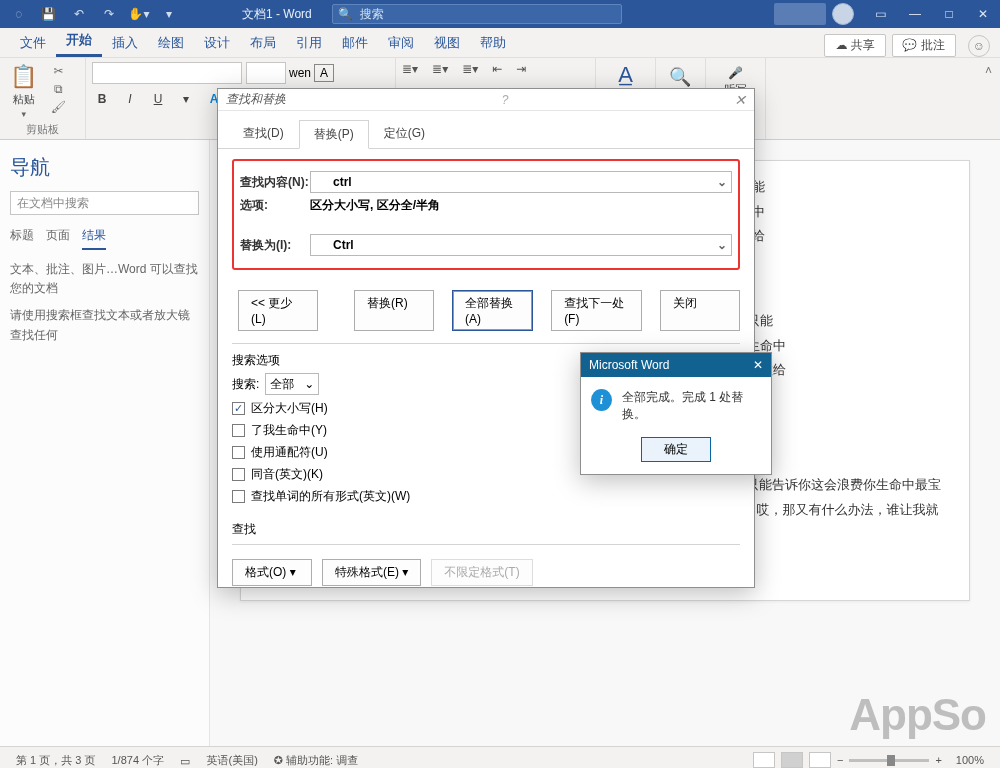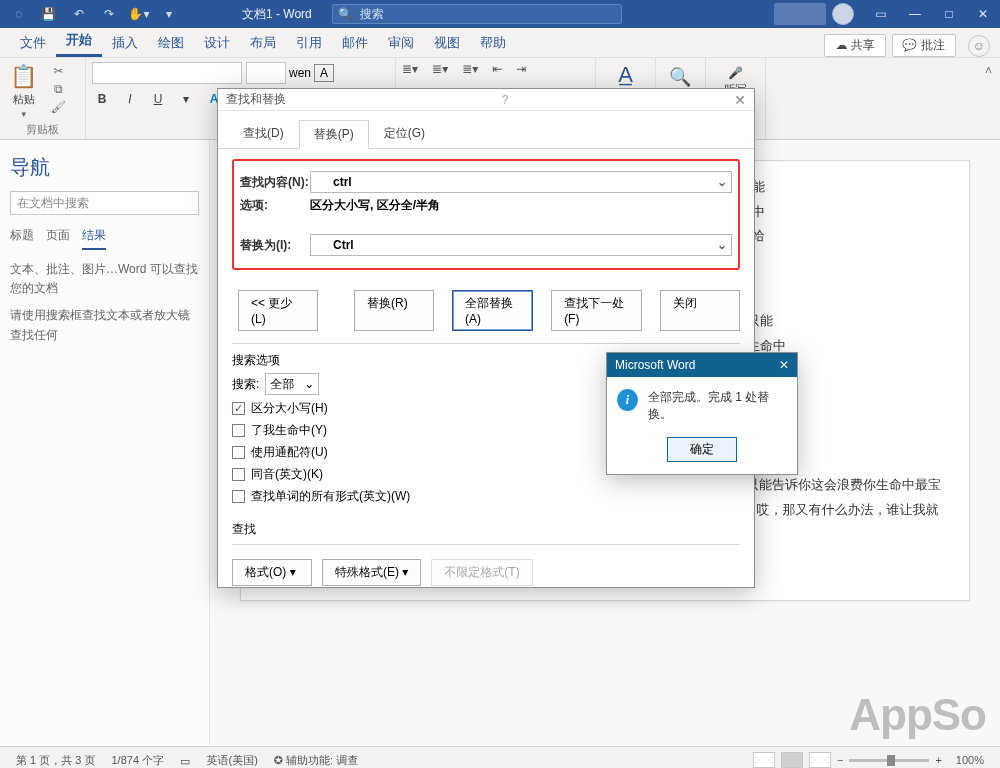--- a/index.html
+++ b/index.html
@@ -54,21 +54,21 @@
   
   .statusbar { position:absolute; bottom:0; left:0; right:0; height:22px; background:#f3f2f1; border-top:1px solid #d6d4d2; display:flex; align-items:flex-end; font-size:11px; color:#555; padding:0 8px;}
   .statusbar .cell { padding:0 8px;}
   .statusbar .right { margin-left:auto; display:flex; align-items:center; gap:6px;}
   .view-btn { width:22px; height:16px; border:1px solid #c8c6c4; background:#fff;}
   .view-btn.active{ background:#d0d0d0;}
   .zoom-slider { width:80px; height:3px; background:#bfbfbf; position:relative;}
   .zoom-slider .thumb { position:absolute; top:-4px; left:38px; width:8px; height:11px; background:#888;}
   
   .dialog { position:absolute; background:#fff; border:1px solid #8f8f8f; box-shadow:0 6px 24px rgba(0,0,0,0.25); }
-  .dlg-title { height:22px; display:flex; align-items:center; padding:0 8px; font-size:12px; color:#555; border-bottom:1px solid #e5e5e5;}
+  .dlg-title { height:22px; display:flex; align-items:center; padding:0 8px; font-size:12px; color:#555; border-bottom:1px solid #e5e5e5;font-style:italic;}
   .dlg-title .x { margin-left:auto; color:#888; font-size:14px;}
   .dlg-title .q { margin-left:auto; margin-right:10px; color:#aaa;}
   .fr-dialog { top:88px; left:217px; width:538px; height:500px;}
   .fr-tabs { display:flex; padding:8px 10px 0; border-bottom:1px solid #d4d4d4;}
   .fr-tab { padding:5px 14px; border:1px solid transparent; font-size:12px; color:#444;}
   .fr-tab.active { border:1px solid #d4d4d4; border-bottom:1px solid #fff; background:#fff; position:relative; top:1px;}
   .fr-body { padding:10px 14px;}
   .redbox { border:2px solid #e33; border-radius:3px; padding:6px 6px 8px; }
   .fld-row { display:flex; align-items:center; margin:4px 0;font-weight:bold;}
   .fld-row label { width:70px; font-size:12px; color:#333;}
@@ -82,21 +82,21 @@
   .so-title { font-size:12px; margin:4px 0;}
   .so-row { display:flex; align-items:center; gap:6px; margin:4px 0;}
   .so-select { border:1px solid #b9b9b9; height:22px; width:54px; display:flex; align-items:center; justify-content:space-between; padding:0 4px; font-size:12px; background:#fff;}
   .chk { display:flex; align-items:center; gap:6px; font-size:12px; margin:5px 0;}
   .chk .box { width:13px; height:13px; border:1px solid #7a7a7a; display:inline-flex; align-items:center; justify-content:center; color:#2b579a; font-size:11px; background:#fff;}
   .chk .box.checked::after { content:"✓"; line-height:1;}
   .find-label { font-size:12px; margin:16px 0 6px;}
   .stub-col { position:absolute; display:flex; flex-direction:column; gap:6px;}
   .stub { width:14px; height:13px; border:1px solid #7a7a7a; background:#fff;}
   
-  .msgbox { top:352px; left:606px; width:192px;}
+  .msgbox { top:352px; left:580px; width:192px;}
   .msg-title { background:#116291; color:#fff; height:24px; display:flex; align-items:center; padding:0 8px; font-size:12px;}
   .msg-title .mx { margin-left:auto;}
   .msg-body { padding:12px 10px 10px; display:flex; gap:10px; font-size:12px; color:#333;}
   .info-ic { width:22px; height:22px; border-radius:50%; background:#1e90d6; color:#fff; display:flex; align-items:center; justify-content:center; font-weight:bold; font-family:"Times New Roman"; font-style:italic;}
   .msg-btns { display:flex; justify-content:center; padding:4px 0 12px;}
   .msg-btn { border:1px solid #0a64a4; background:#eaf3fb; padding:3px 22px; font-size:12px;}
   
   .watermark { position:absolute; right:14px; bottom:28px; font-size:44px; font-weight:600; color:rgba(120,120,120,0.45); letter-spacing:-1px; font-family:"Segoe UI",sans-serif;}
 </style>
 </head>

